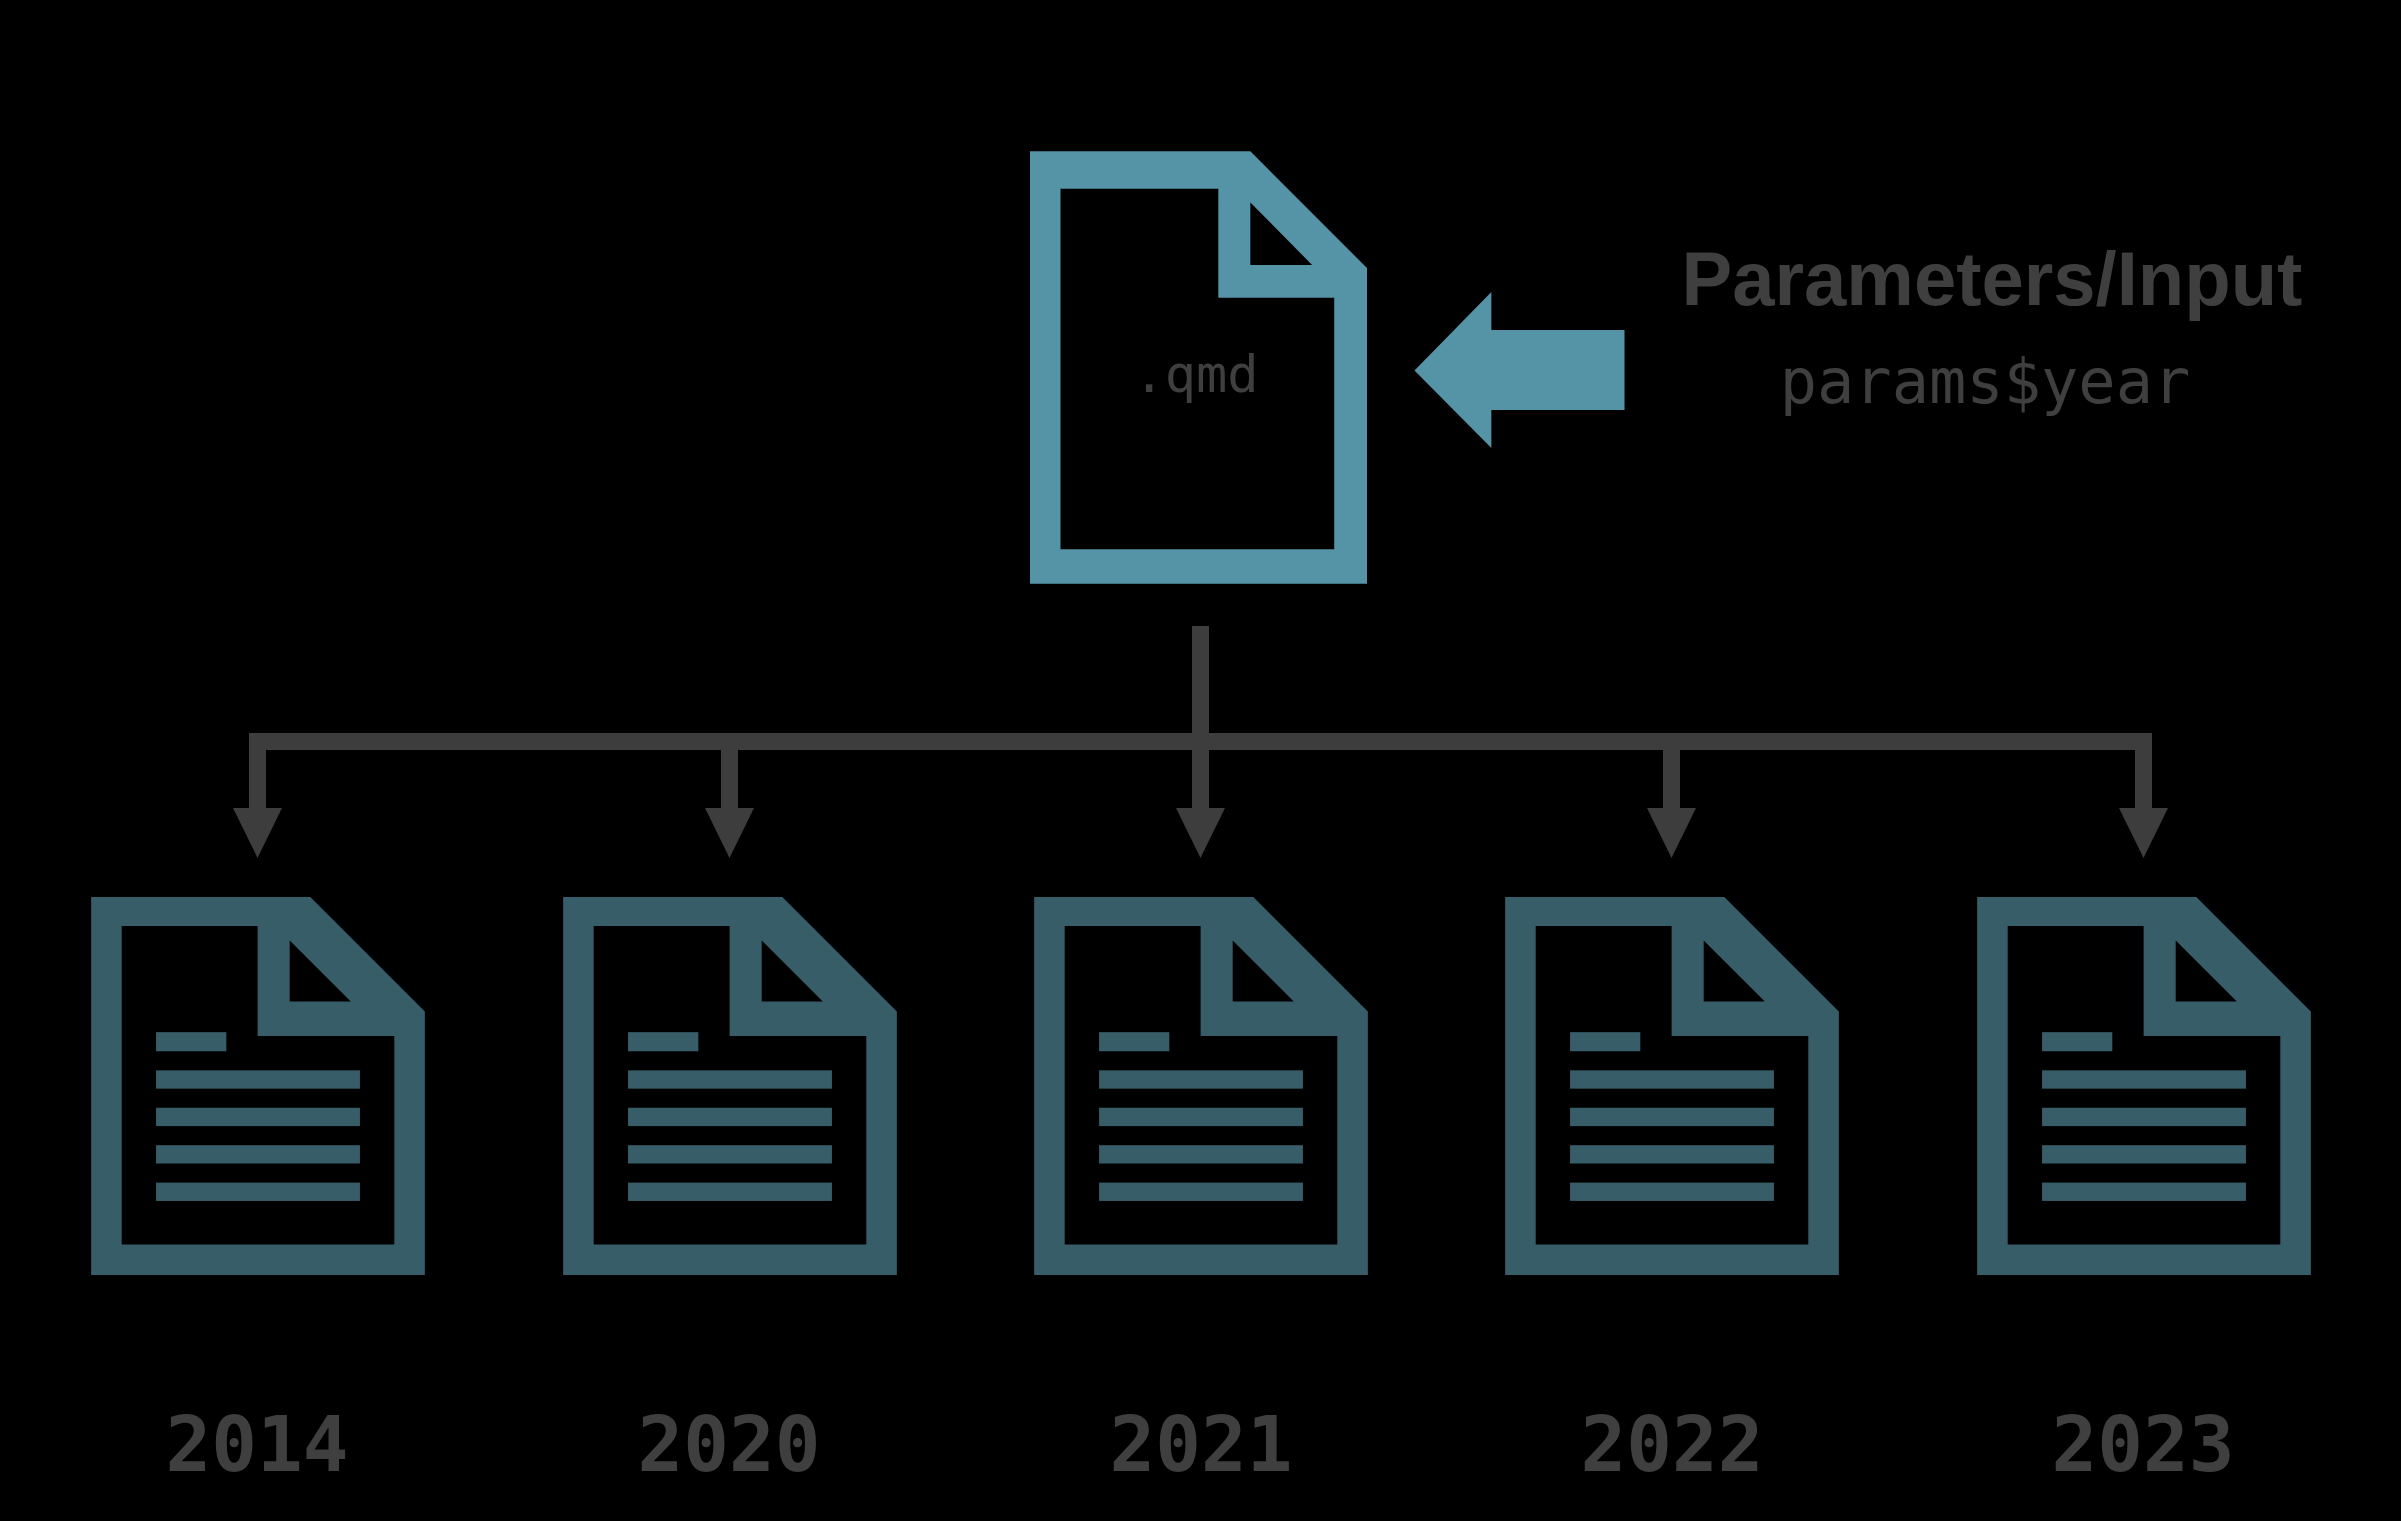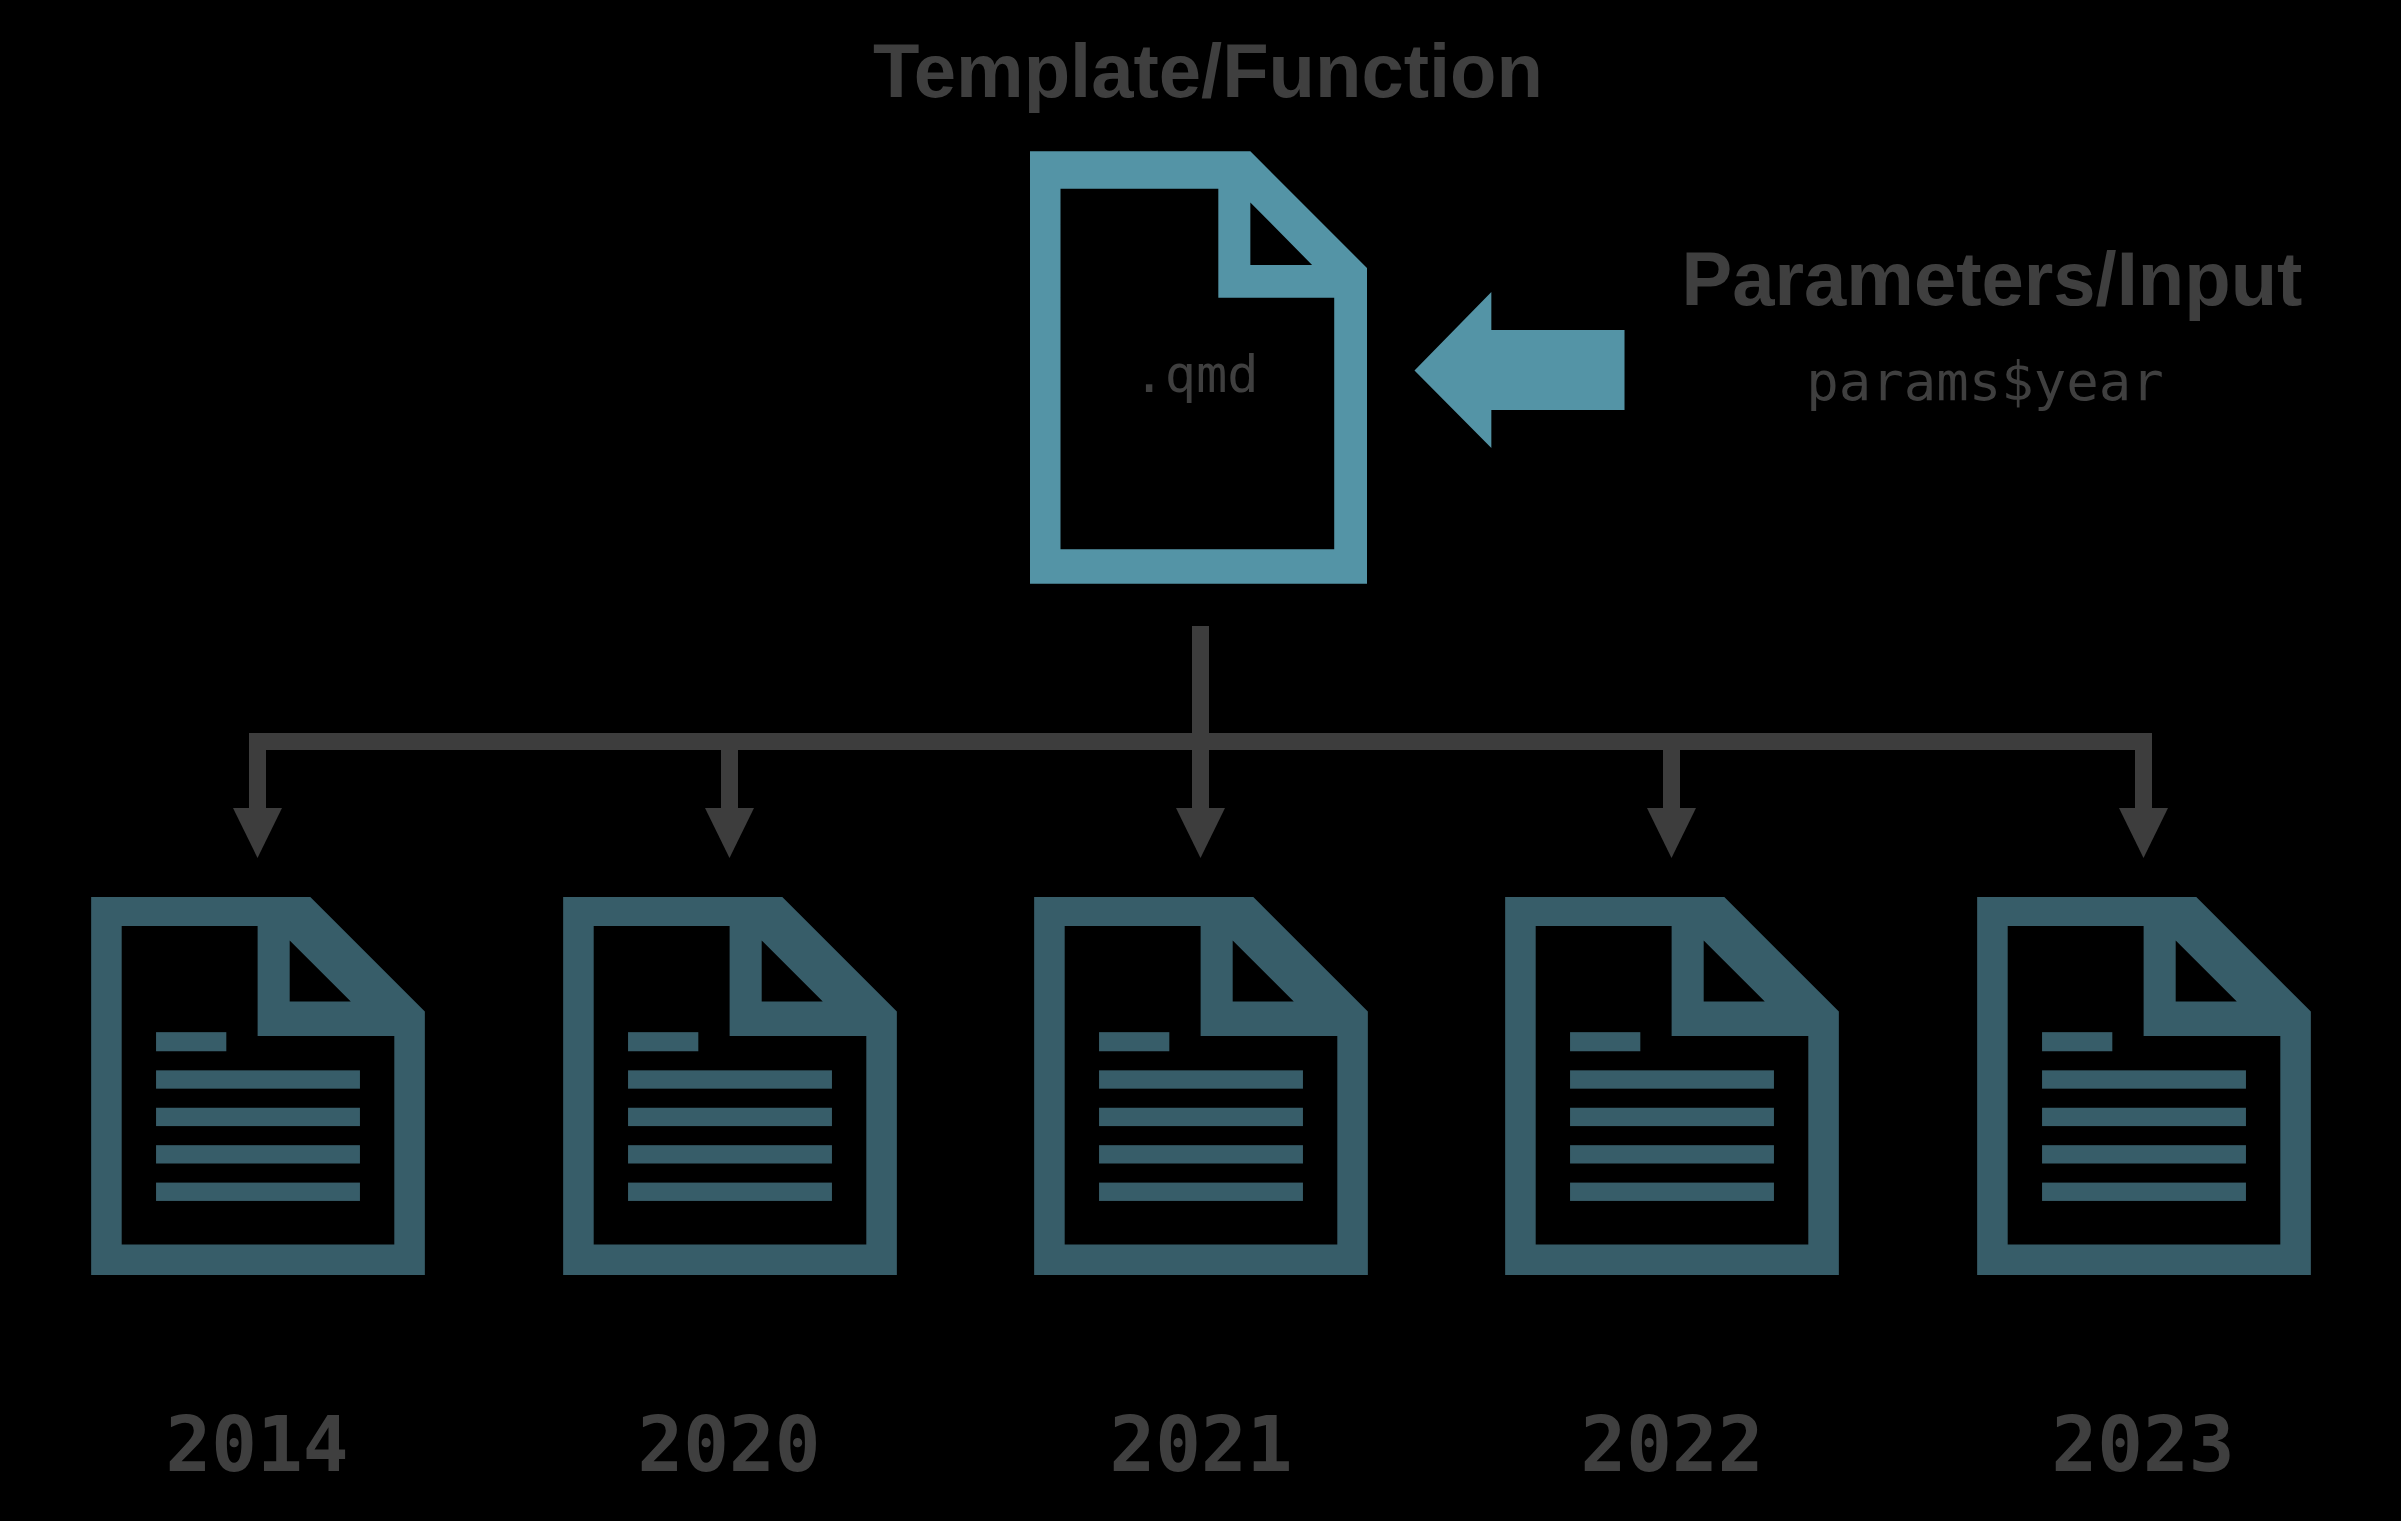--- a/index.html
+++ b/index.html
@@ -31,21 +31,21 @@
   .params-label { left: 1992px; top: 279px; transform: translate(-50%, -50%); }
   .reports-label { left: 1254px; top: 669px; transform: translateY(-50%); }
   .mono {
     position: absolute;
     color: var(--c-text);
     font-family: "DejaVu Sans Mono", monospace;
     line-height: 1;
     white-space: nowrap;
   }
   .qmd-label { left: 1196px; top: 374px; transform: translate(-50%, -50%); font-size: 52px; }
-  .params-code { left: 1985px; top: 382px; transform: translate(-50%, -50%); font-size: 54px; }
+  .params-code { left: 1985px; top: 382px; transform: translate(-50%, -50%); font-size: 62px; }
   .year {
     position: absolute;
     top: 1445px;
     transform: translate(-50%, -50%);
     color: var(--c-text);
     font-family: "DejaVu Sans Mono", monospace;
     font-weight: bold;
     font-size: 76px;
     line-height: 1;
     white-space: nowrap;
@@ -58,21 +58,20 @@
   .h-line { left: 249px; top: 733px; width: 1903px; height: 17px; }
   .branch-stem { position: absolute; top: 750px; width: 17px; height: 59px; background: var(--c-line); }
   .down-arrowhead { position: absolute; top: 808px; }
   .output-doc { position: absolute; top: 897px; }
 </style>
 </head>
 <body>
 
 <div class="canvas">
 
-  <div class="heading title">Template/Function</div>
 
   <svg class="icon-svg template-doc" width="337" height="433" viewBox="0 0 442 567">
     <path fill="var(--c-teal-light)" fill-rule="evenodd" d="M0,0 L289,0 L442,153 L442,567 L0,567 Z
              M40,49 L247,49 L247,192 L399,192 L399,522 L40,522 Z
              M289,67 L289,149 L370,149 Z"></path>
   </svg>
   <div class="mono qmd-label">.qmd</div>
 
   <svg class="icon-svg input-arrow" width="211" height="156" viewBox="0 0 276 205">
     <path fill="var(--c-teal-light)" d="M0,103 L101,0 L101,50 L276,50 L276,155 L101,155 L101,205 Z"></path>

